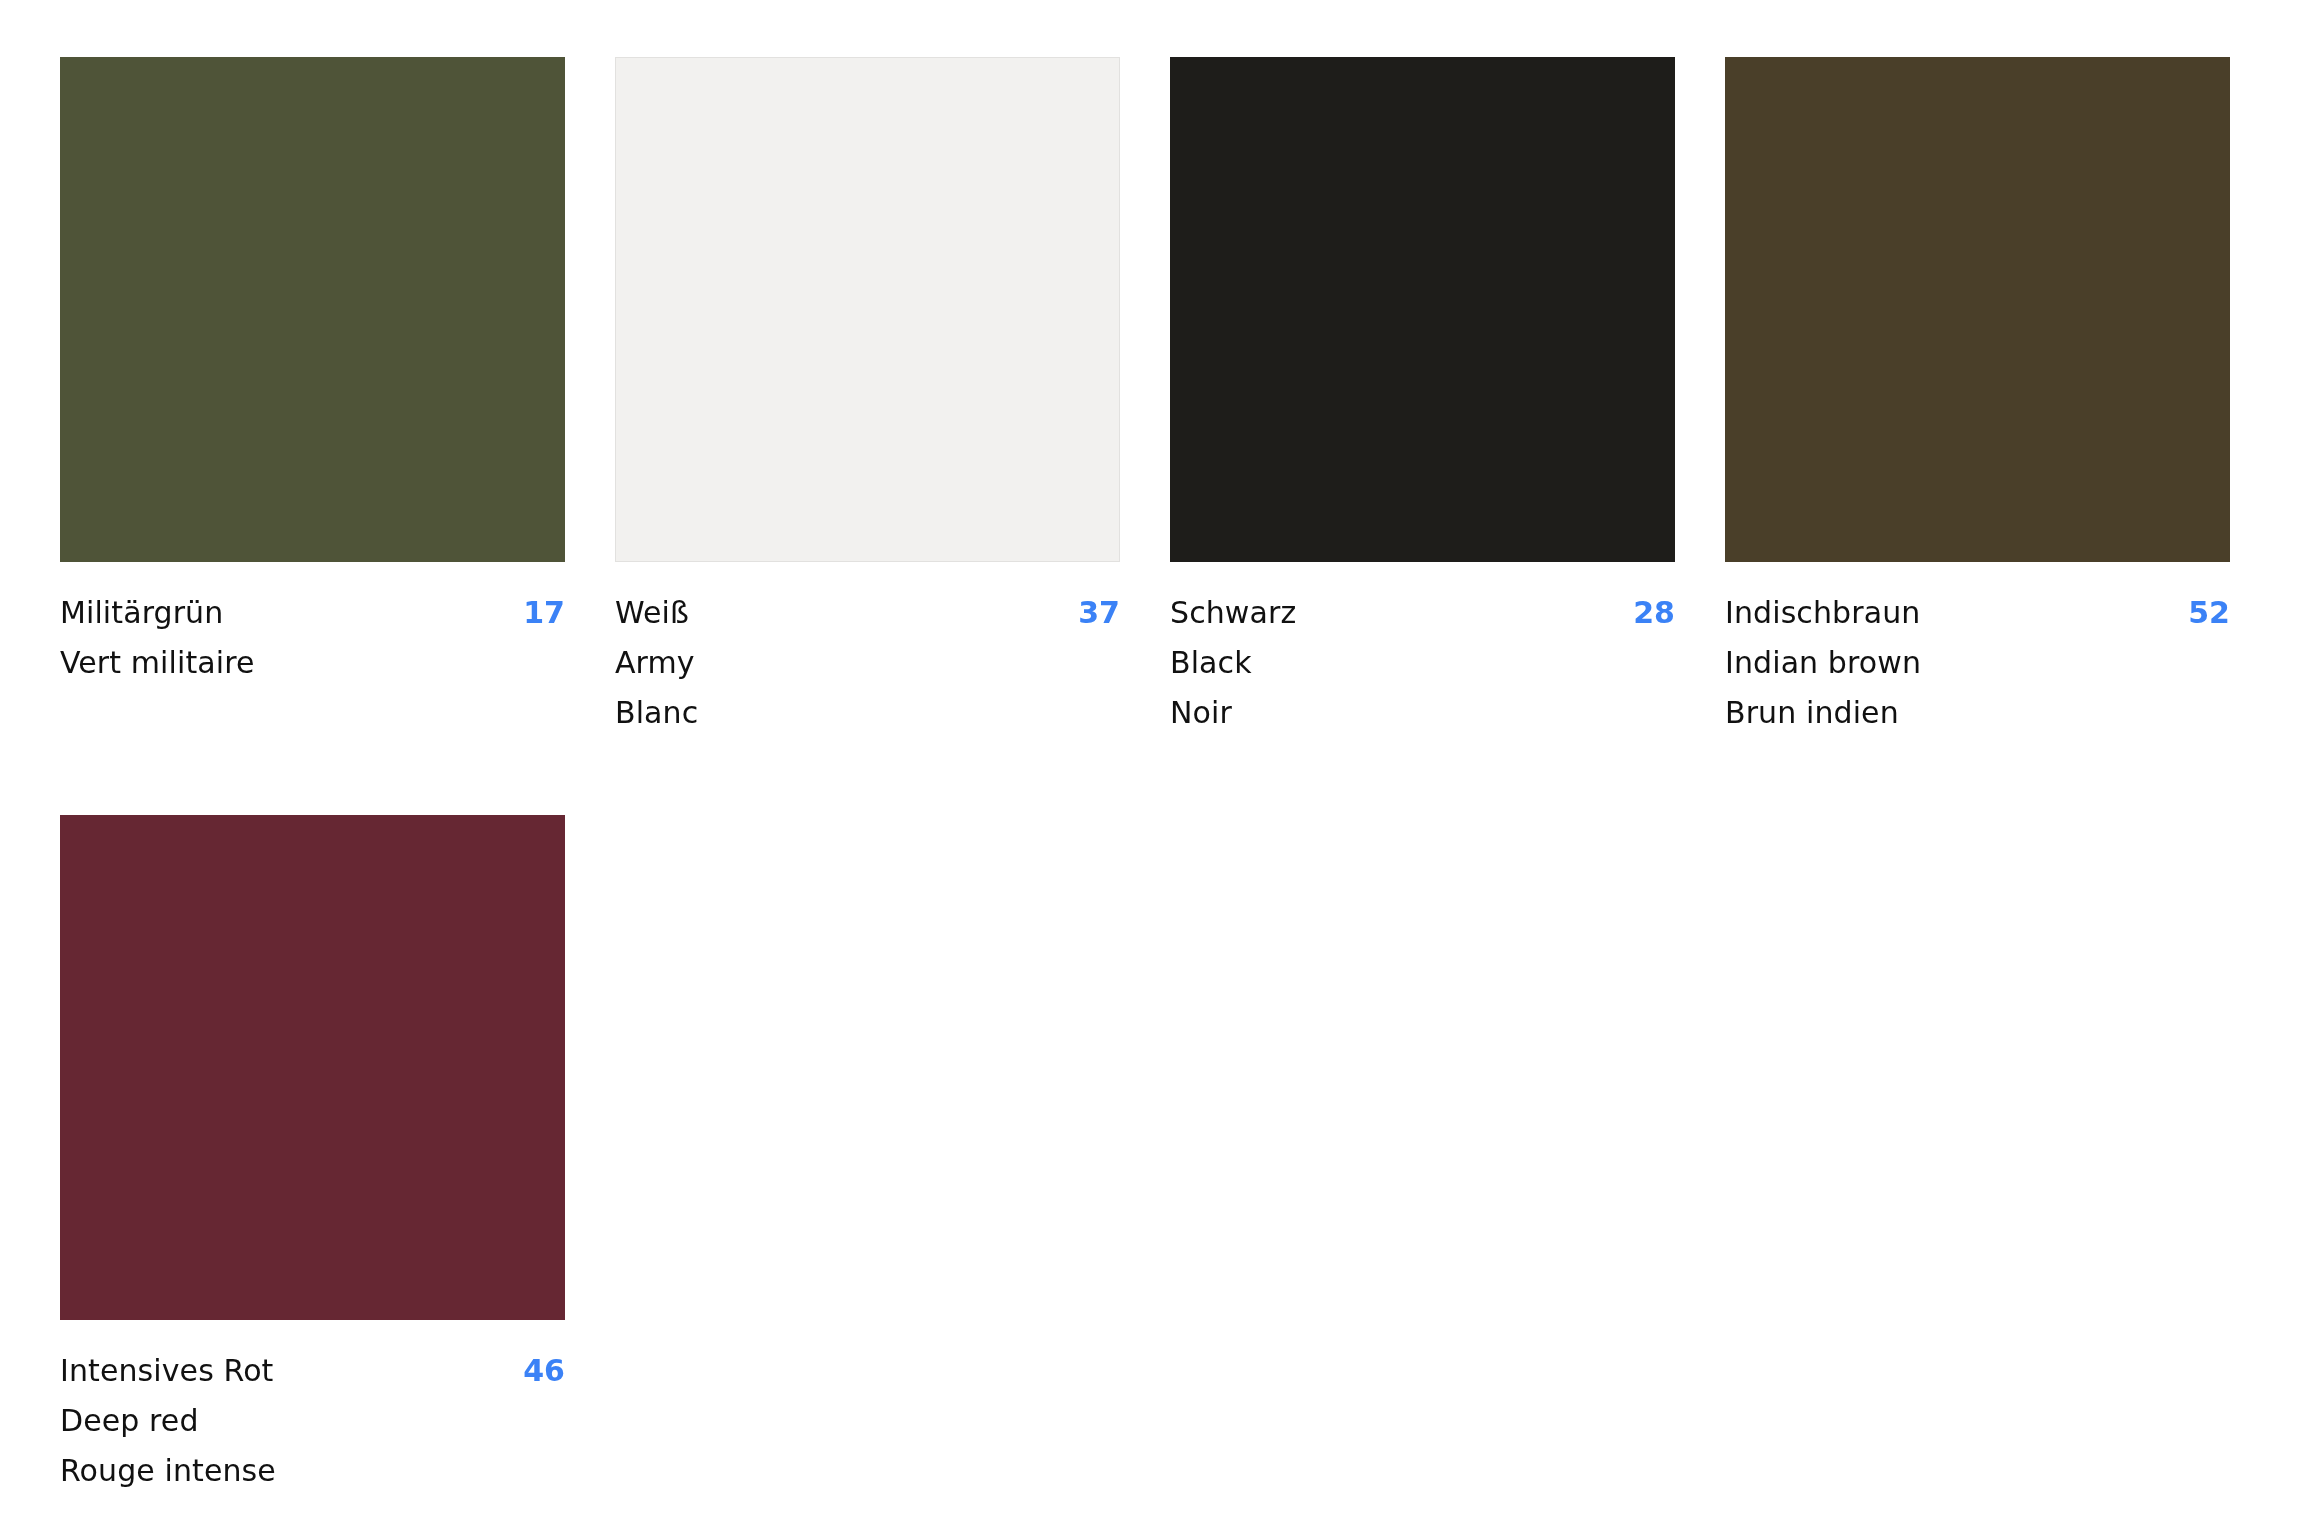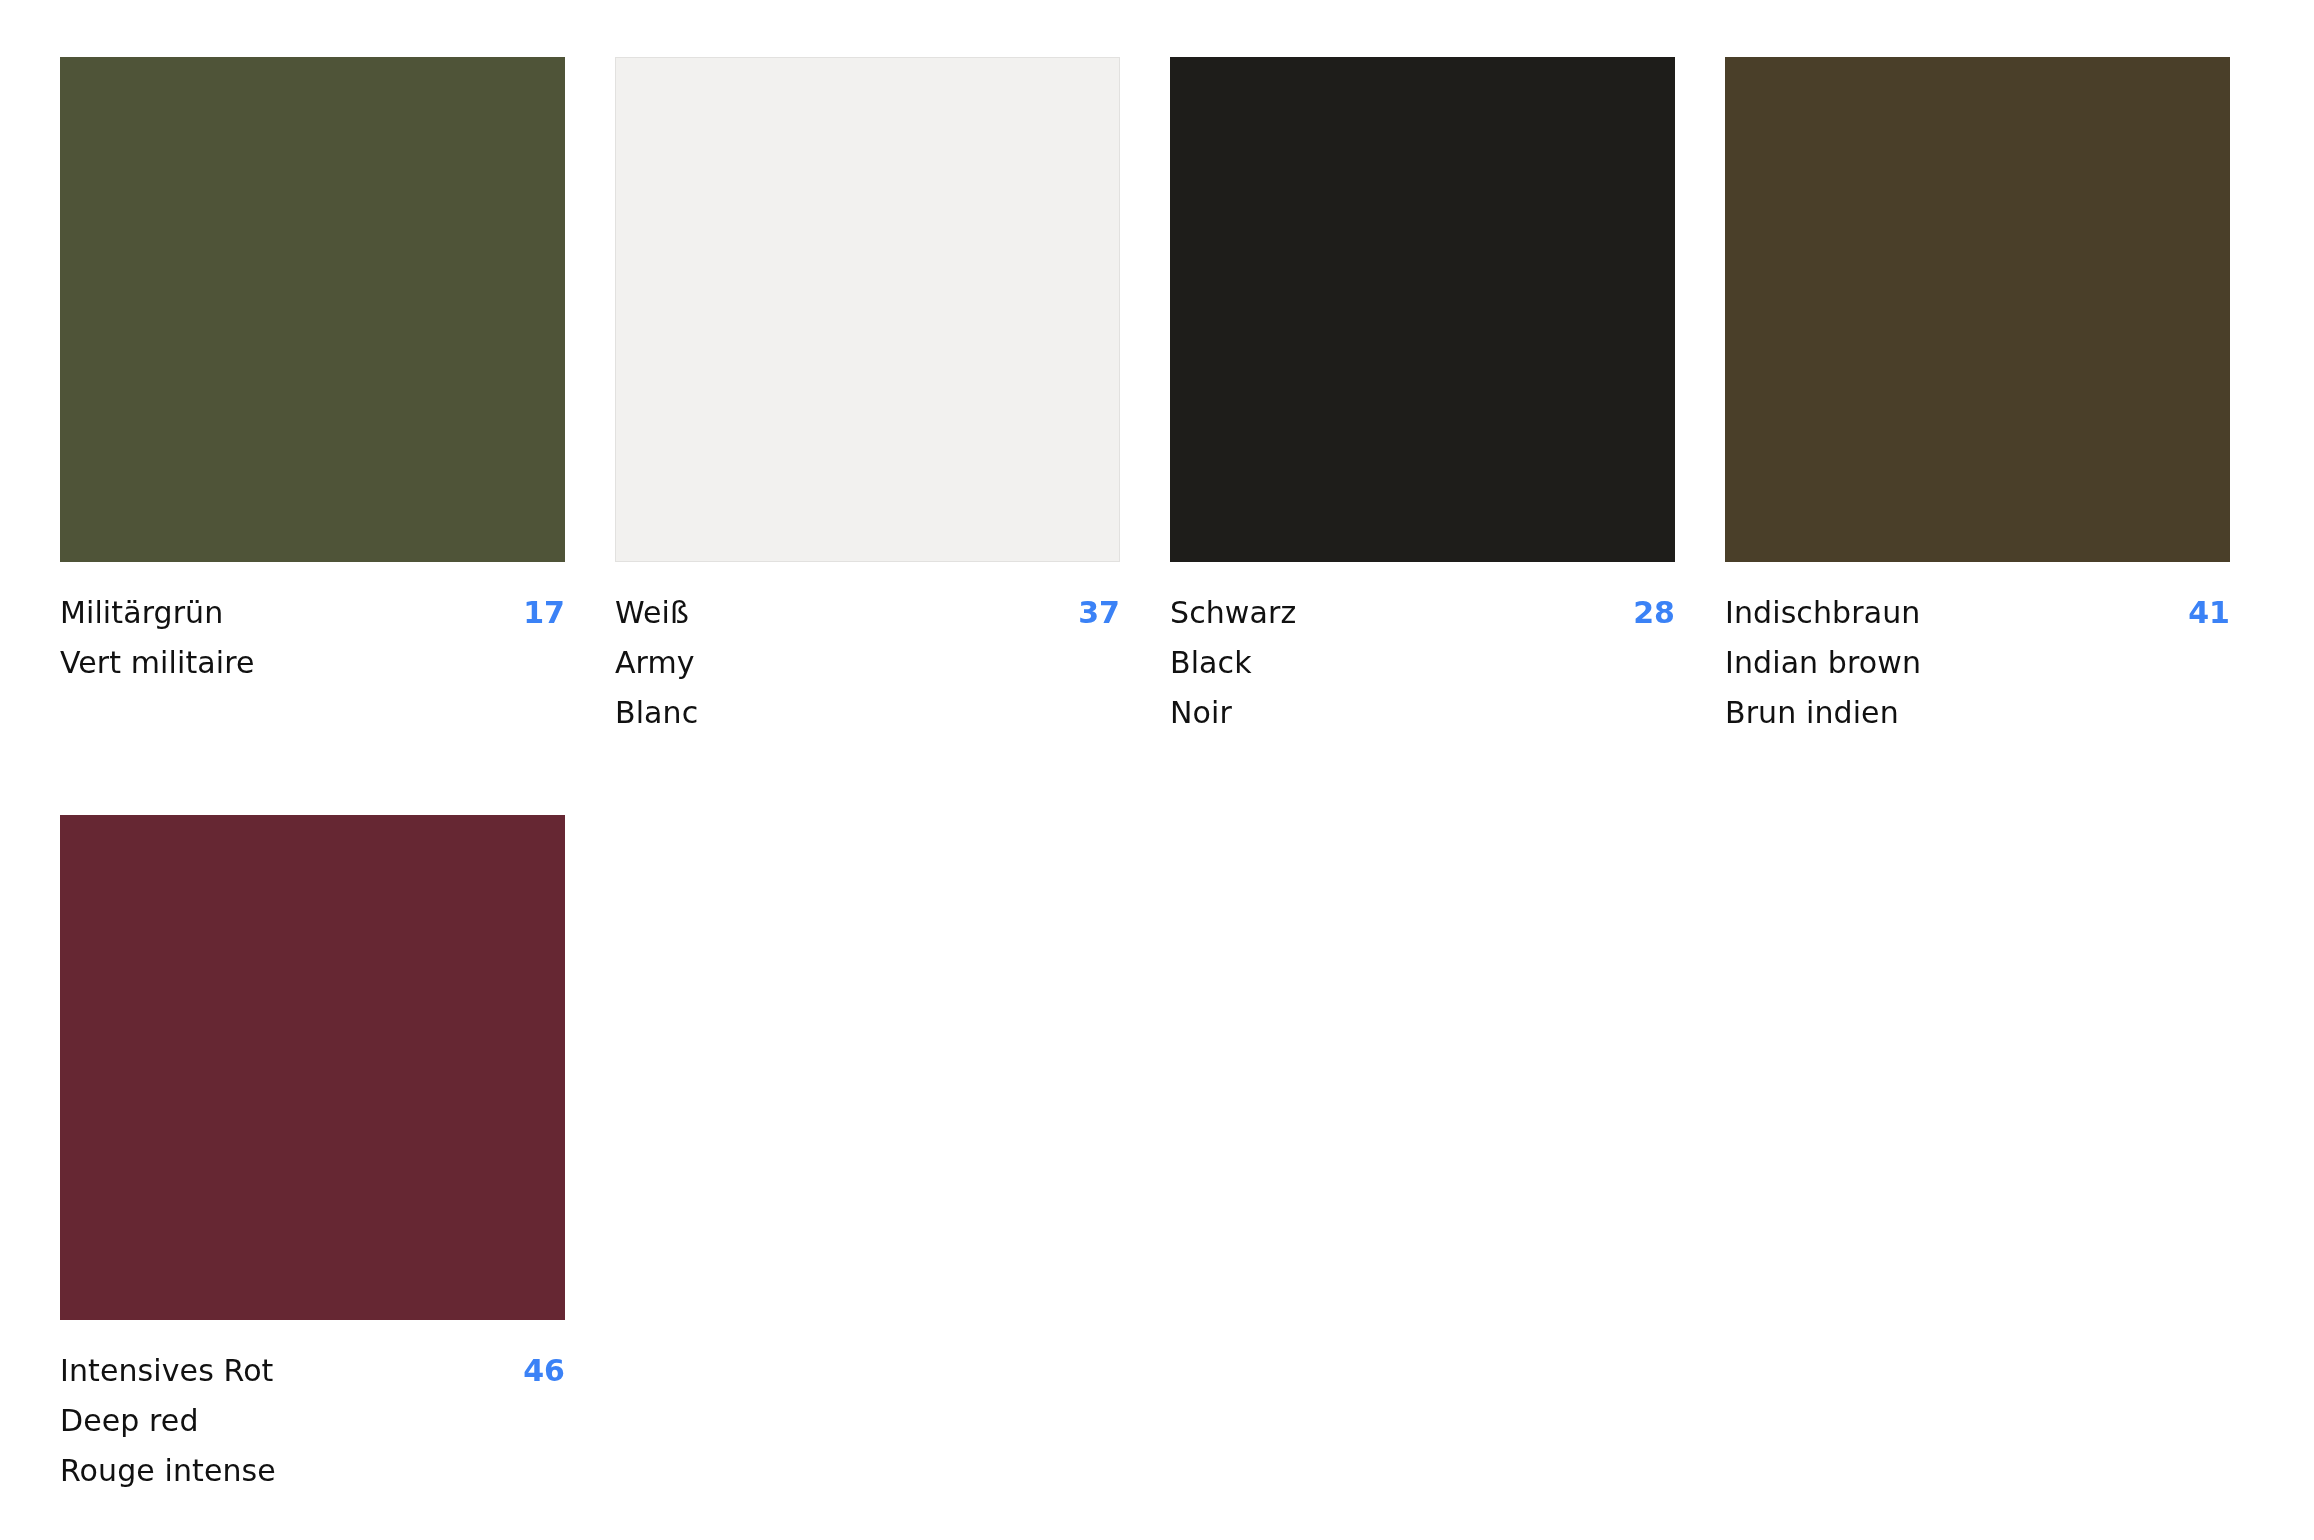--- a/index.html
+++ b/index.html
@@ -114,21 +114,21 @@
       <div class="name-en">Black</div>
       <div class="name-fr">Noir</div>
     </div>
   </article>
 
   <article class="swatch-card">
     <div class="swatch-chip" style="background-color: rgb(74, 63, 41);"></div>
     <div class="swatch-caption">
       <div class="caption-headline">
         <span class="name-de">Indischbraun</span>
-        <span class="swatch-number">41</span>
+        <span class="swatch-number">52</span>
       </div>
       <div class="name-en">Indian brown</div>
       <div class="name-fr">Brun indien</div>
     </div>
   </article>
 
   <article class="swatch-card">
     <div class="swatch-chip" style="background-color: rgb(102, 39, 51);"></div>
     <div class="swatch-caption">
       <div class="caption-headline">

